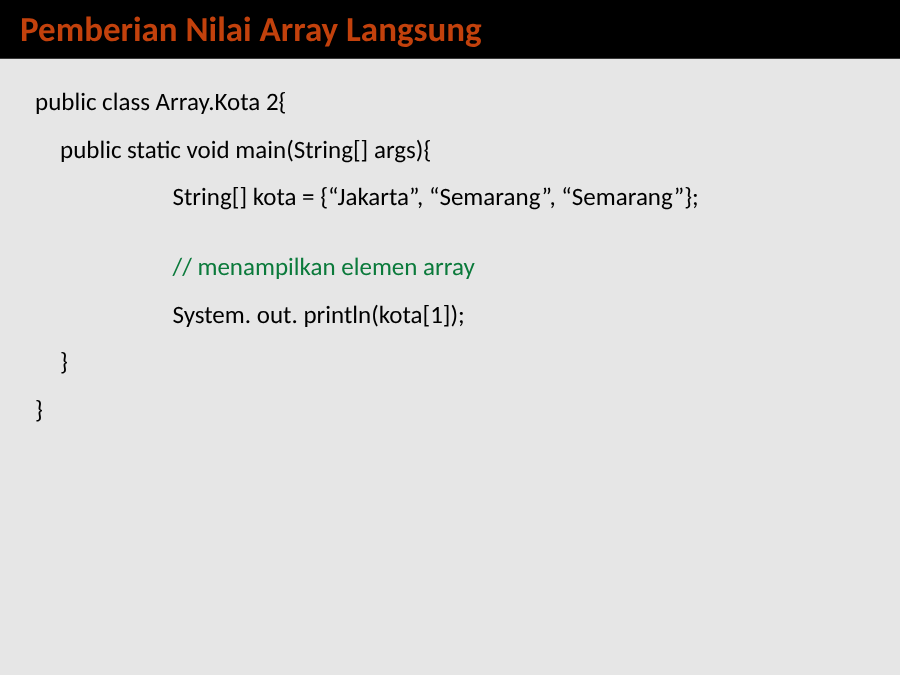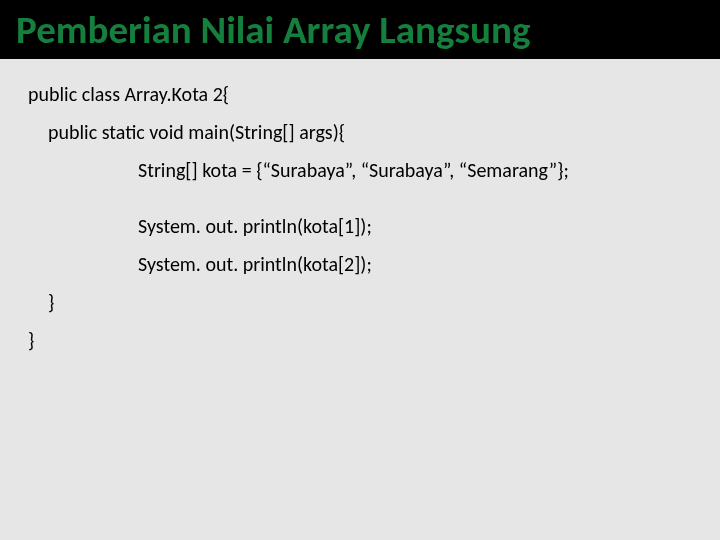--- a/index.html
+++ b/index.html
@@ -6,23 +6,23 @@
     margin: 0;
     padding: 0;
     width: 720px;
     height: 540px;
     background: #e6e6e6;
     font-family: Calibri, "Segoe UI", Arial, sans-serif;
     overflow: hidden;
   }
   .header {
     background: #000;
-    color: #15803d;
+    color: #c2410c;
     padding: 6px 16px 6px 16px;
-    font-size: 39px;
+    font-size: 28px;
     font-weight: 700;
   }
   .body {
     padding: 16px 8px 0 28px;
     color: #000;
     font-size: 20px;
     line-height: 1.9;
   }
   .i1 { margin-left: 20px; }
   .i2 { margin-left: 110px; }
@@ -32,19 +32,19 @@
 </head>
 <body>
 
 <div class="header">
   <span>Pemberian Nilai Array Langsung</span>
 </div>
 
 <div class="body">
   <div>public class Array.Kota 2{</div>
   <div class="i1">public static void main(String[] args){</div>
-  <div class="i2">String[] kota = {“Surabaya”, “Surabaya”, “Semarang”};</div>
+  <div class="i2">String[] kota = {“Jakarta”, “Semarang”, “Semarang”};</div>
   <div class="gap"></div>
+  <div class="i2 comment">// menampilkan elemen array</div>
   <div class="i2">System. out. println(kota[1]);</div>
-  <div class="i2">System. out. println(kota[2]);</div>
   <div class="i1">}</div>
   <div>}</div>
 </div>
 
 </body></html>

